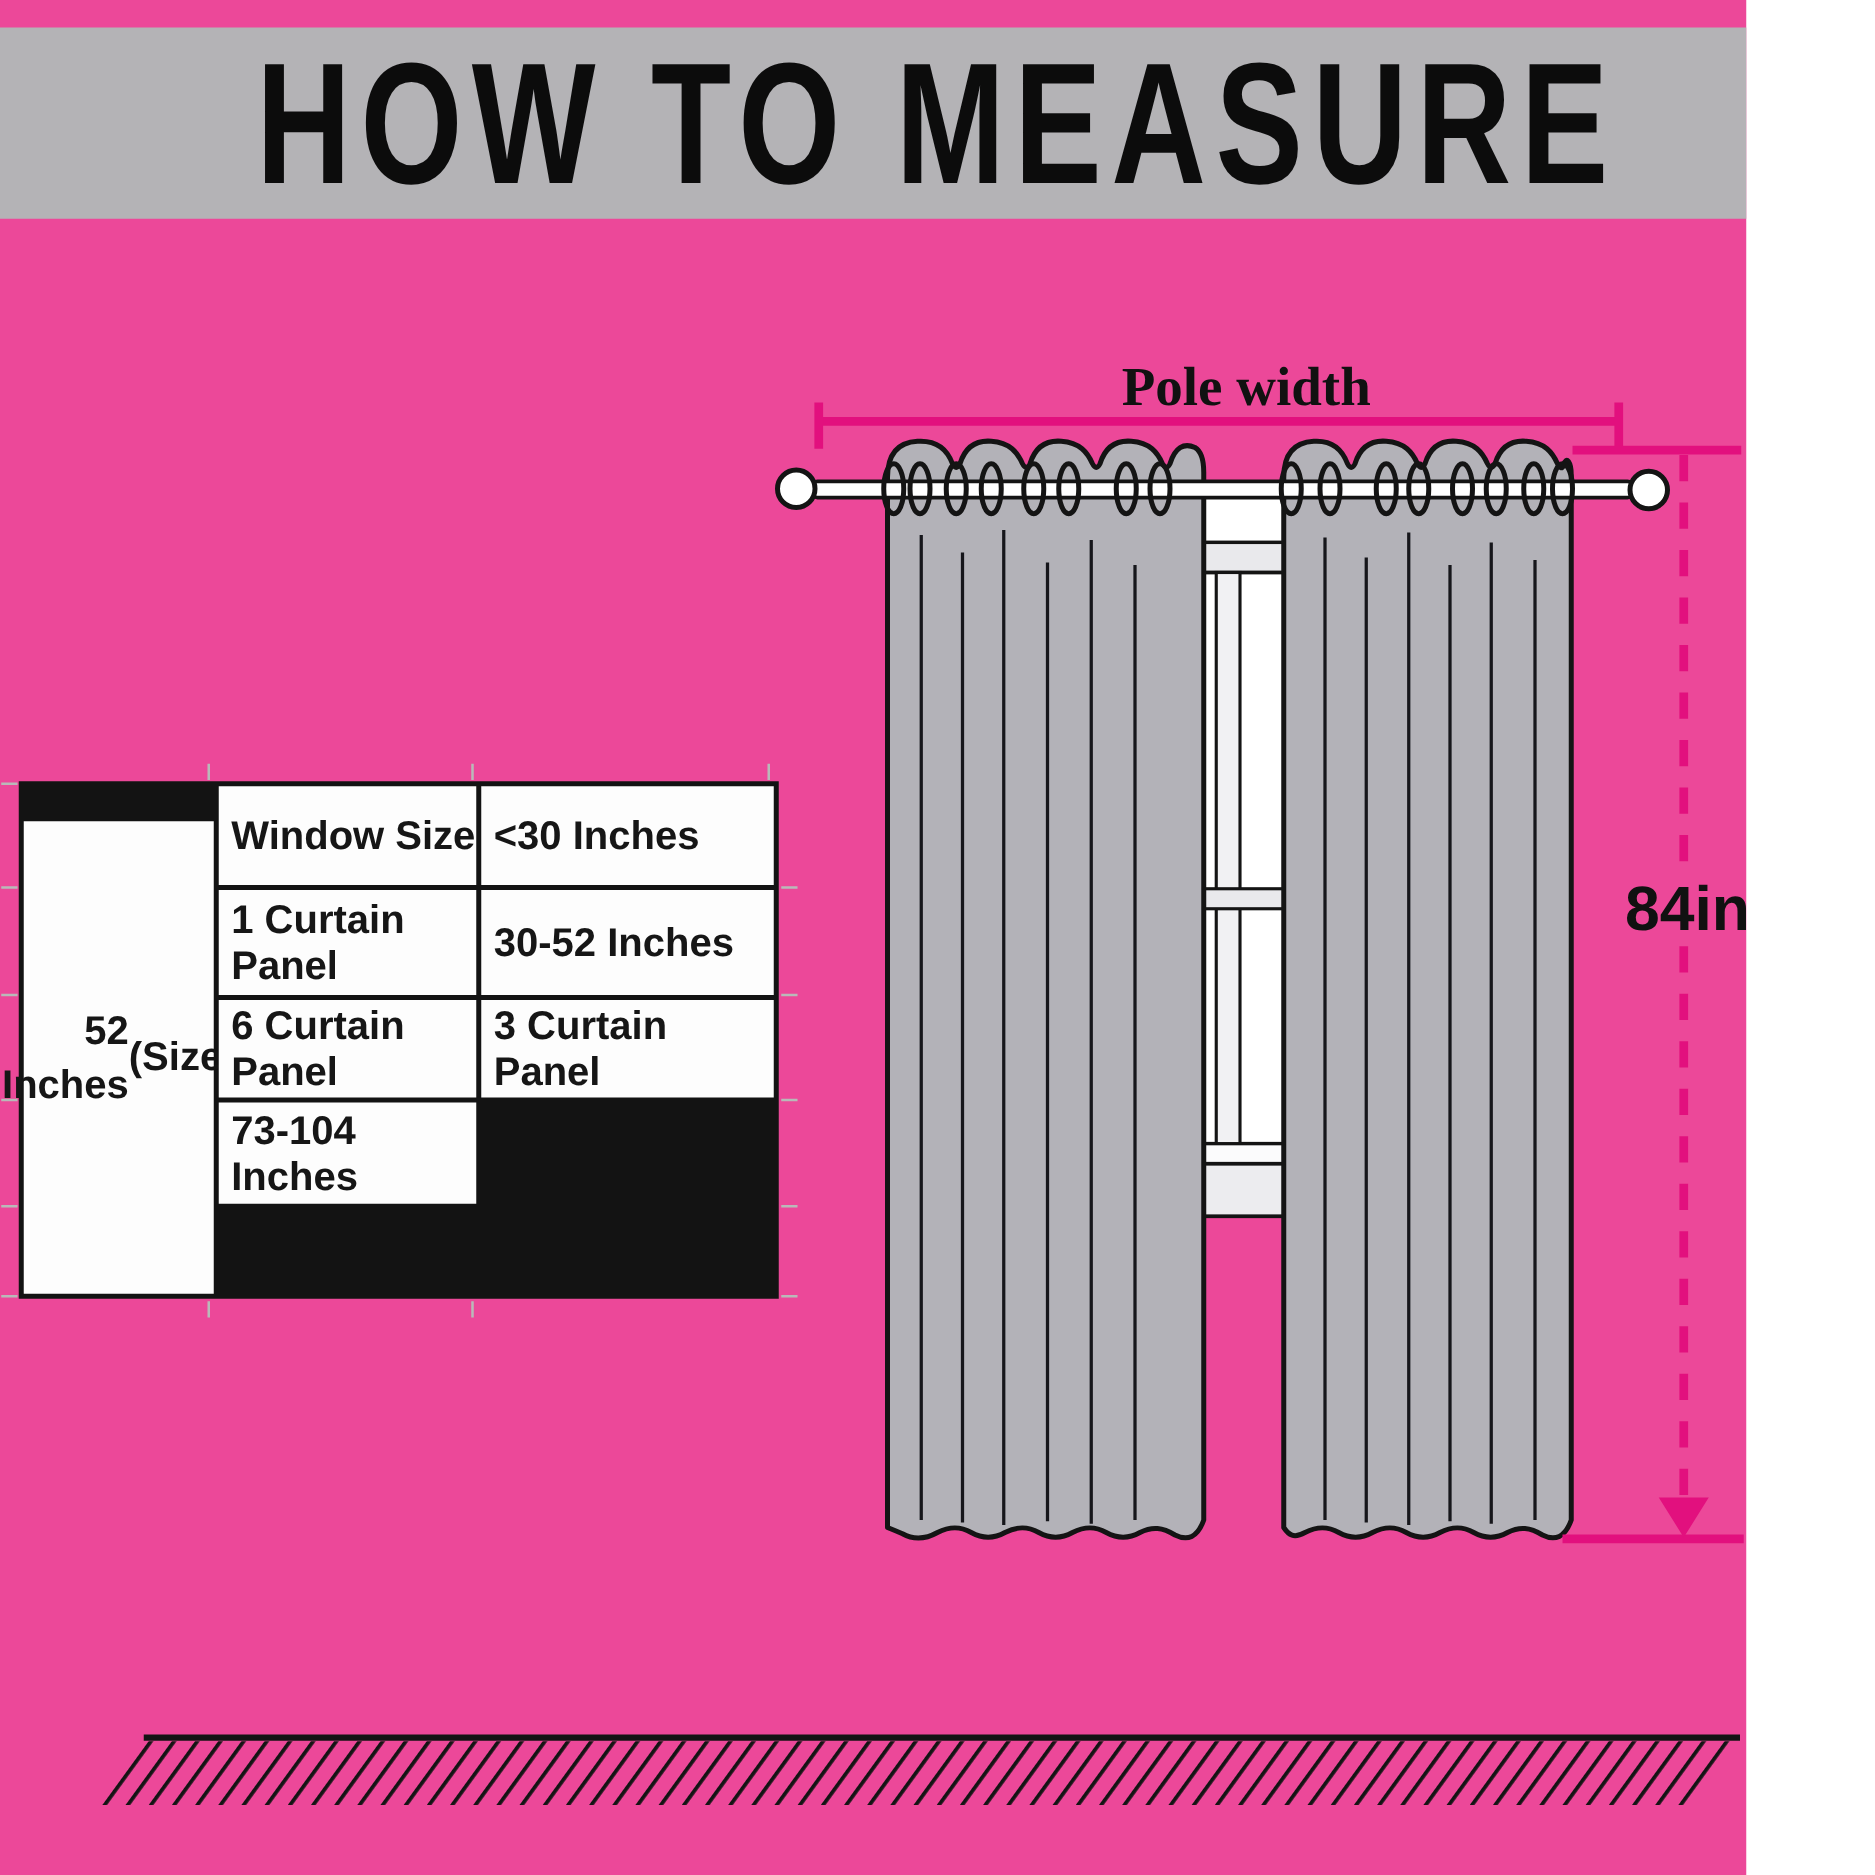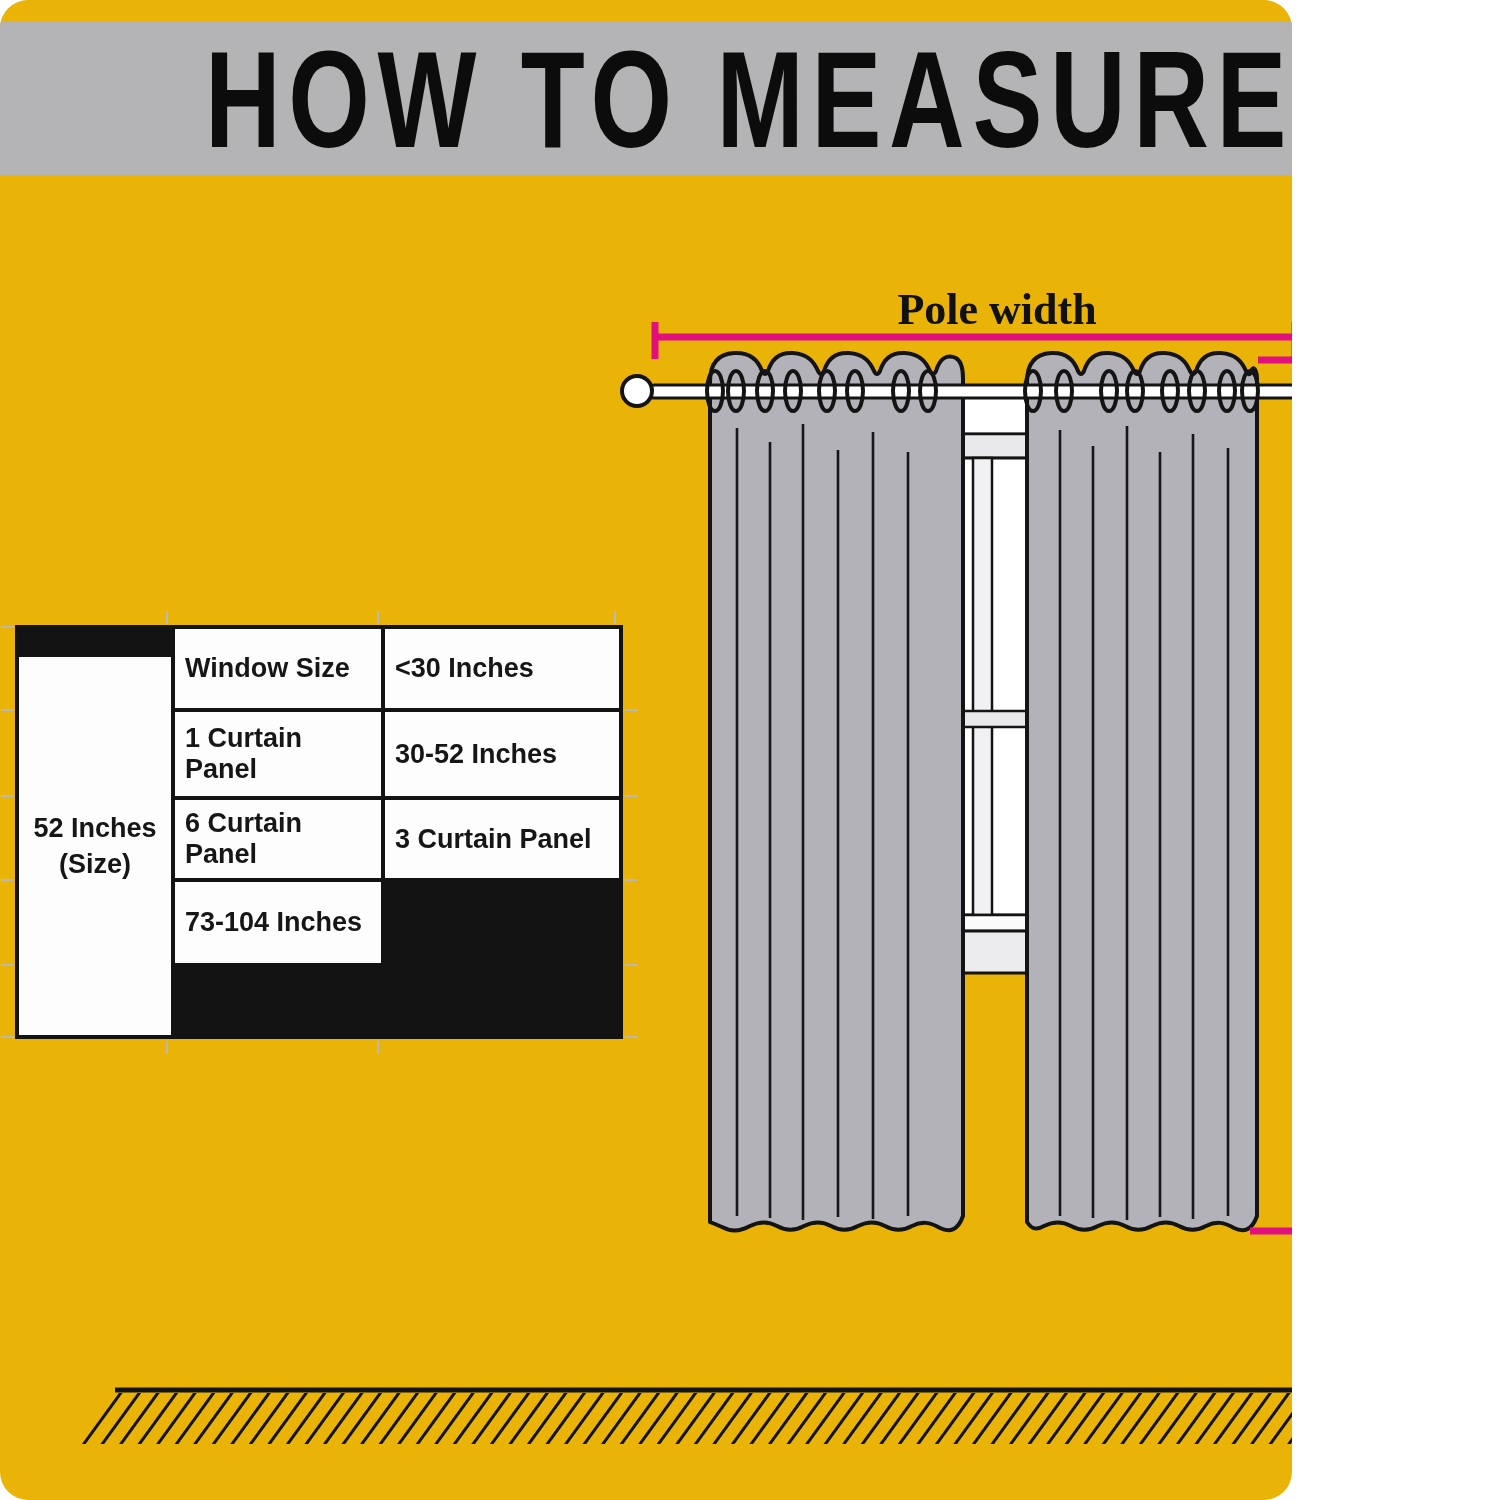--- a/index.html
+++ b/index.html
@@ -1,33 +1,33 @@
 <!DOCTYPE html>
 <html><head>
 <meta charset="utf-8">
 <style>
   html,body{margin:0;padding:0;background:#ffffff;}
-  #stage{position:relative;width:1292px;height:1500px;background:#eab308;overflow:hidden;
-         font-family:"Liberation Sans", sans-serif;border-radius:28px;}
+  #stage{position:relative;width:1397px;height:1500px;background:#ec4899;overflow:hidden;
+         font-family:"Liberation Sans", sans-serif;}
 
   
   .banner{position:absolute;left:0;top:22px;width:1500px;height:153px;background:#b4b3b6;
           display:flex;align-items:center;justify-content:center;}
   .banner-title{font-family:"Liberation Sans", sans-serif;font-weight:700;font-size:138px;
           letter-spacing:10px;color:#0c0c0c;white-space:nowrap;transform:scaleX(0.76);
           transform-origin:center;line-height:1;}
 
   
   .size-table{position:absolute;left:15px;top:625px;display:grid;
           grid-template-columns:152px 206px 234px;
           grid-template-rows:79px 84px 78px 81px 68px;
           gap:4px;padding:4px;background:#131313;}
   .cell{background:#fdfdfd;display:flex;align-items:center;
-          font-weight:700;font-size:27px;color:#161616;padding-left:10px;box-sizing:border-box;}
-  .cell.span-col{grid-column:1;grid-row:1 / span 5;flex-direction:column;justify-content:center;
+          font-weight:700;font-size:32px;color:#161616;padding-left:10px;box-sizing:border-box;}
+  .cell.span-col{grid-column:1;grid-row:1 / span 5;flex-direction:row;justify-content:center;
           padding-left:0;text-align:right;line-height:1.35;margin-top:28px;}
 
   
   .tick{position:absolute;background:#b9b9b9;}
   .tick.h{width:13px;height:2px;}
   .tick.v{width:2px;height:13px;}
 
   
   .diagram{position:absolute;left:0;top:0;width:1500px;height:1500px;}
   .pole-width-text{font-family:"Liberation Serif", serif;font-weight:700;font-size:44px;fill:#111;}

